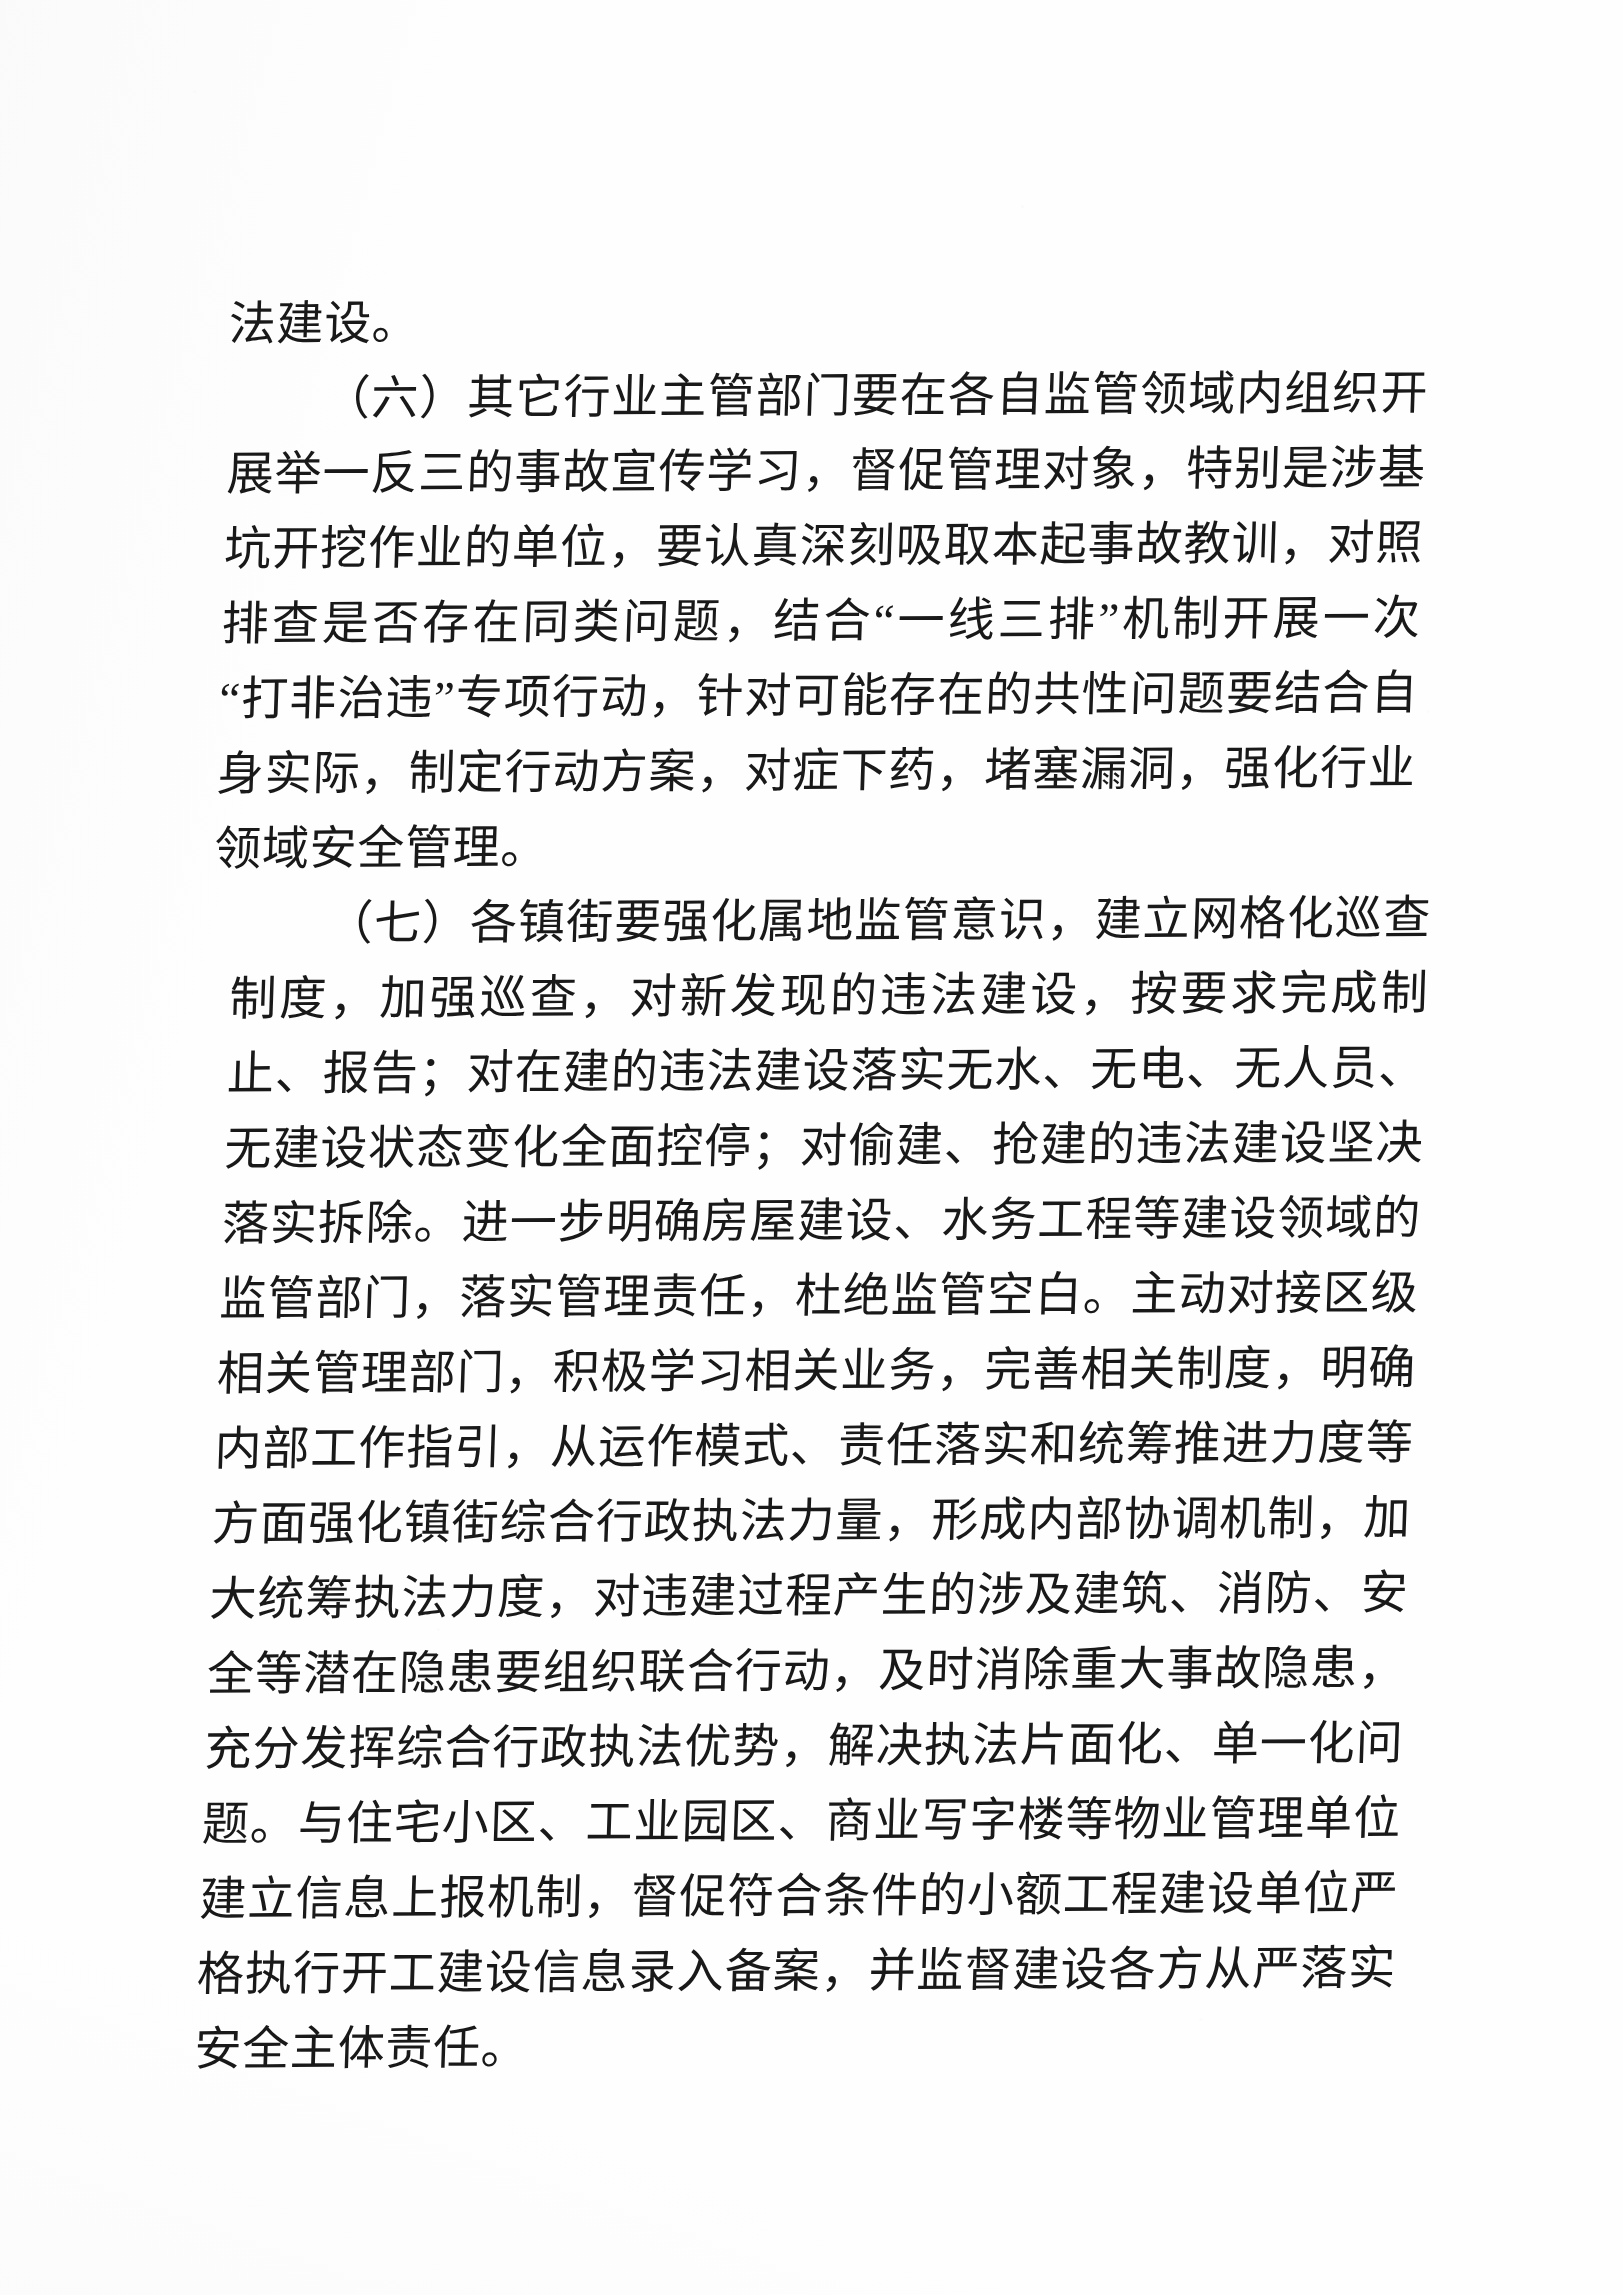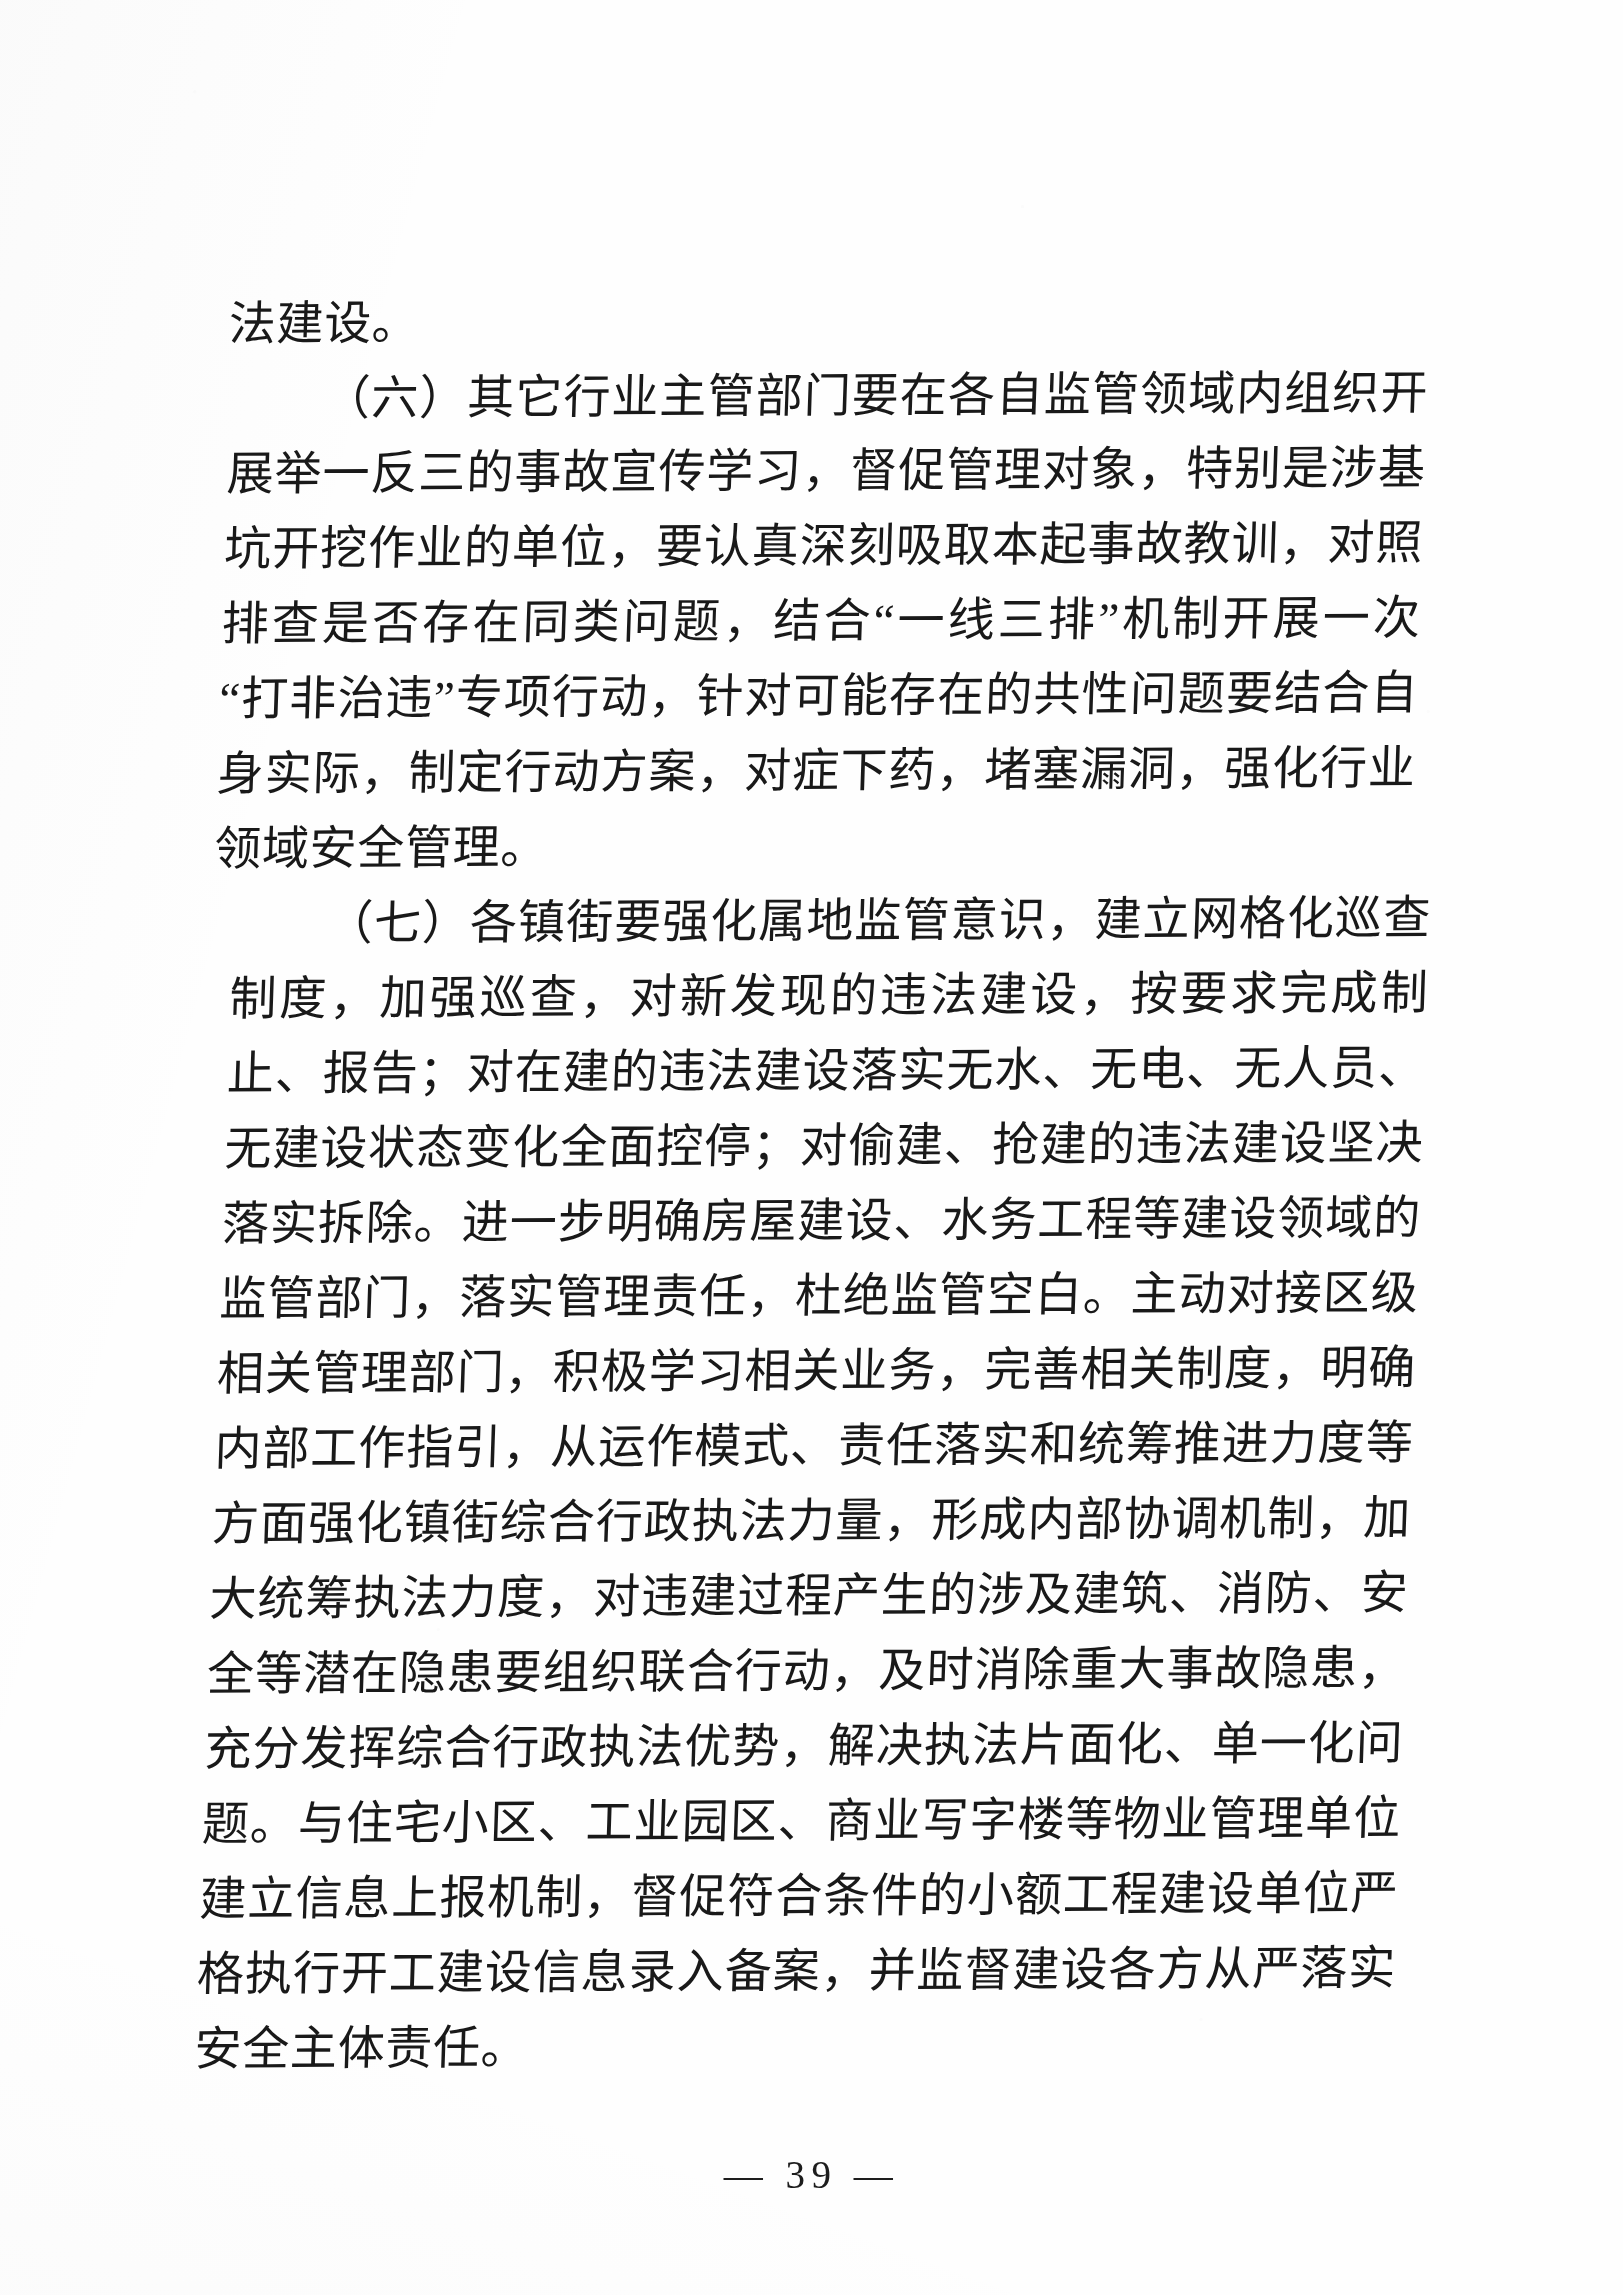--- a/index.html
+++ b/index.html
@@ -96,18 +96,15 @@
   <div class="text-block slope">
 
     <p class="para">法建设。</p>
 
     <p class="para indent">（六）其它行业主管部门要在各自监管领域内组织开展举一反三的事故宣传学习，督促管理对象，特别是涉基坑开挖作业的单位，要认真深刻吸取本起事故教训，对照排查是否存在同类问题，结合“一线三排”机制开展一次“打非治违”专项行动，针对可能存在的共性问题要结合自身实际，制定行动方案，对症下药，堵塞漏洞，强化行业领域安全管理。</p>
 
     <p class="para indent">（七）各镇街要强化属地监管意识，建立网格化巡查制度，加强巡查，对新发现的违法建设，按要求完成制止、报告；对在建的违法建设落实无水、无电、无人员、无建设状态变化全面控停；对偷建、抢建的违法建设坚决落实拆除。进一步明确房屋建设、水务工程等建设领域的监管部门，落实管理责任，杜绝监管空白。主动对接区级相关管理部门，积极学习相关业务，完善相关制度，明确内部工作指引，从运作模式、责任落实和统筹推进力度等方面强化镇街综合行政执法力量，形成内部协调机制，加大统筹执法力度，对违建过程产生的涉及建筑、消防、安全等潜在隐患要组织联合行动，及时消除重大事故隐患，充分发挥综合行政执法优势，解决执法片面化、单一化问题。与住宅小区、工业园区、商业写字楼等物业管理单位建立信息上报机制，督促符合条件的小额工程建设单位严格执行开工建设信息录入备案，并监督建设各方从严落实安全主体责任。</p>
 
   </div>
 
-  <div class="page-footer">
-    <span class="folio">— 39 —</span>
-  </div>
 
 </div>
 
 
 </body></html>

